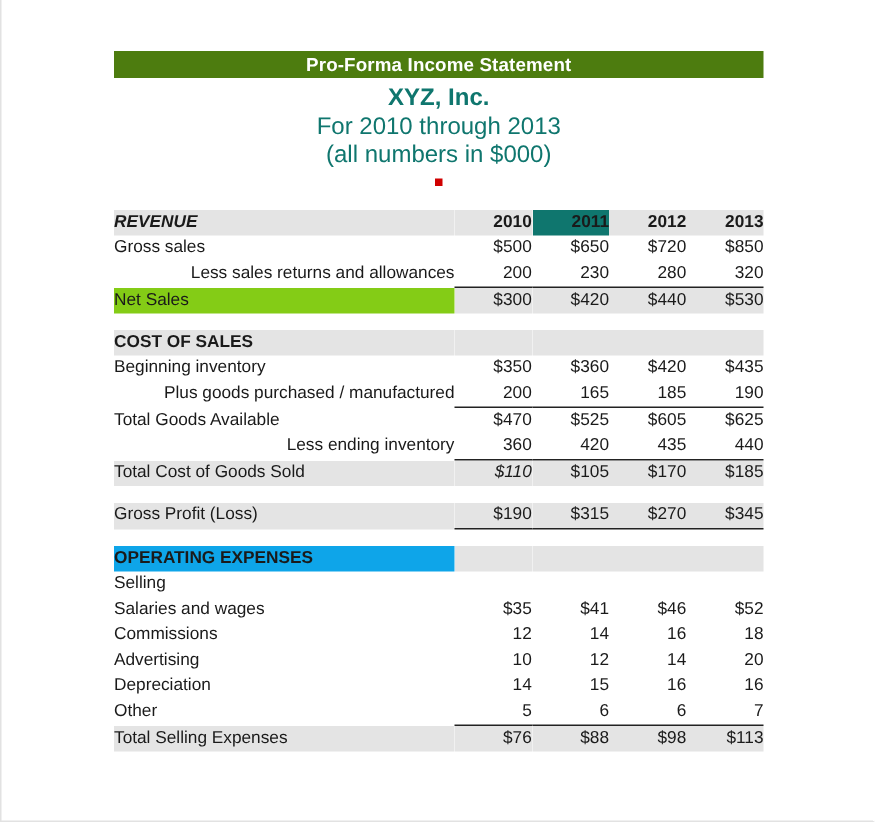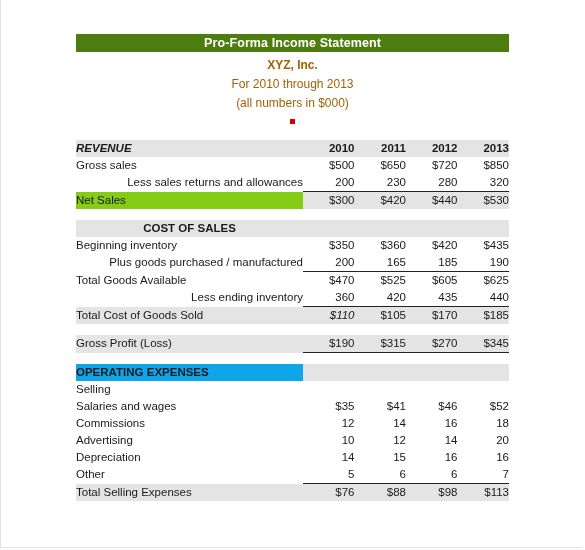--- a/index.html
+++ b/index.html
@@ -41,23 +41,23 @@
     color: #ffffff;
     font-weight: bold;
     font-size: 12.5px;
     text-align: center;
     line-height: 18px;
     height: 18px;
     letter-spacing: 0.1px;
   }
   .subtitle {
     text-align: center;
-    font-size: 12px;
+    font-size: 16px;
     line-height: 19px;
-    color: #a16207;
+    color: #0f766e;
   }
   .subtitle.bold {
     font-weight: bold;
     padding-top: 4px;
   }
   .red-dot {
     width: 5px;
     height: 5px;
     background: #d00000;
     margin: 6px auto 0 auto;
@@ -130,21 +130,21 @@
         <col class="c-label">
         <col class="c-num">
           <col class="c-num">
           <col class="c-num">
           <col class="c-num">
       </colgroup>
       <tbody id="table-body">
           <tr class="section">
             <td class="label" style="background: rgb(228, 228, 228); font-style: italic;">REVENUE</td>
             <td class="num" style="background: rgb(228, 228, 228);">2010</td>
-            <td class="num" style="background: #e5e5e5;">2011</td>
+            <td class="num" style="background: #0f766e;">2011</td>
             <td class="num" style="background: rgb(228, 228, 228);">2012</td>
             <td class="num" style="background: rgb(228, 228, 228);">2013</td>
           </tr>
           <tr class="">
             <td class="label">Gross sales</td>
             <td class="num">$500</td>
             <td class="num">$650</td>
             <td class="num">$720</td>
             <td class="num">$850</td>
           </tr>
@@ -159,21 +159,21 @@
             <td class="label" style="background: #84cc16;">Net Sales</td>
             <td class="num" style="background: rgb(228, 228, 228);">$300</td>
             <td class="num" style="background: rgb(228, 228, 228);">$420</td>
             <td class="num" style="background: rgb(228, 228, 228);">$440</td>
             <td class="num" style="background: rgb(228, 228, 228);">$530</td>
           </tr>
           <tr class="spacer">
             <td colspan="5"></td>
           </tr>
           <tr class="section">
-            <td class="label" style="background: rgb(228, 228, 228); text-align: center;">COST OF SALES</td>
+            <td class="label" style="background: rgb(228, 228, 228);">COST OF SALES</td>
             <td class="num" style="background: rgb(228, 228, 228);"></td>
             <td class="num" style="background: rgb(228, 228, 228);"></td>
             <td class="num" style="background: rgb(228, 228, 228);"></td>
             <td class="num" style="background: rgb(228, 228, 228);"></td>
           </tr>
           <tr class="">
             <td class="label">Beginning inventory</td>
             <td class="num">$350</td>
             <td class="num">$360</td>
             <td class="num">$420</td>

